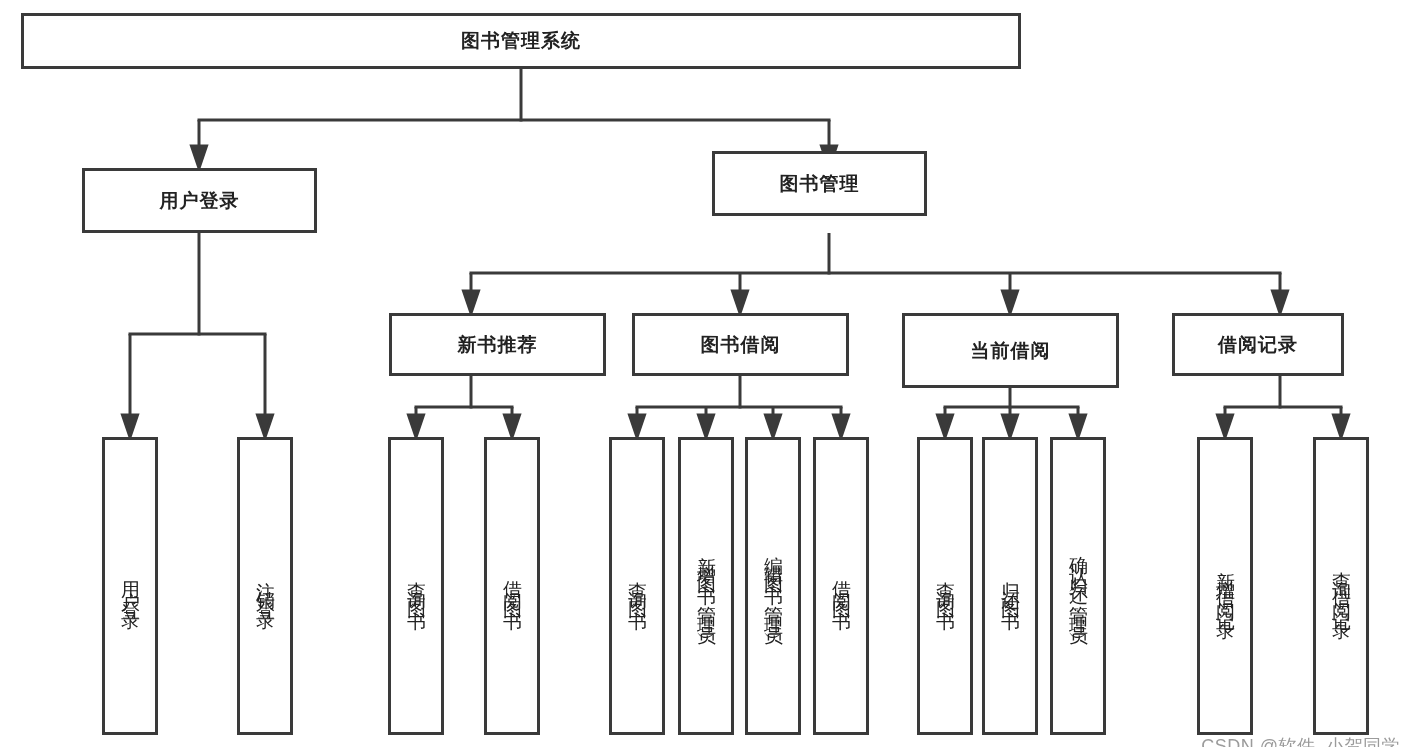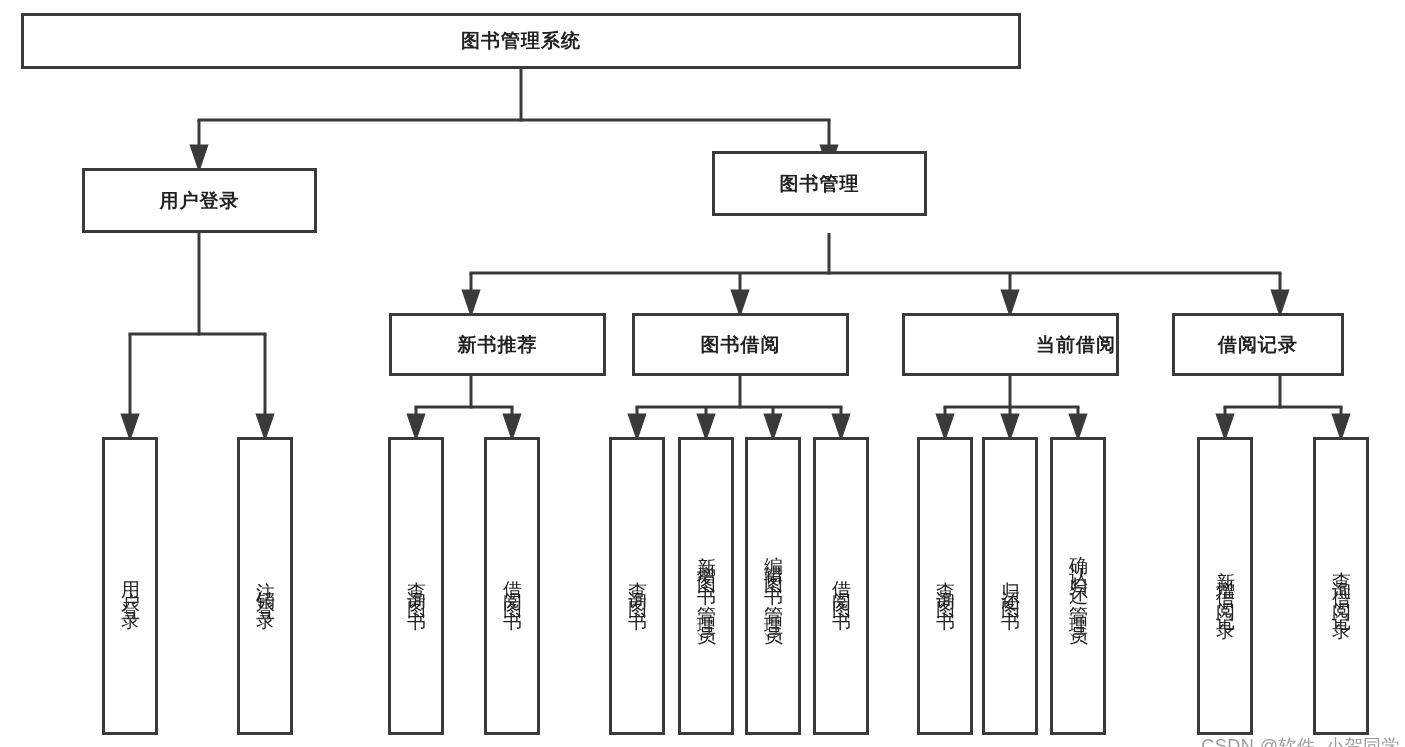--- a/index.html
+++ b/index.html
@@ -111,21 +111,21 @@
   <div class="node" style="left:712px;top:151px;width:215px;height:65px;">
     <span>图书管理</span>
   </div>
 
   <div class="node" style="left:363px;top:313px;width:217px;height:63px;margin-left:26px;">
     <span>新书推荐</span>
   </div>
   <div class="node" style="left:632px;top:313px;width:217px;height:63px;">
     <span>图书借阅</span>
   </div>
-  <div class="node" style="left:902px;top:313px;width:217px;height:63px;justify-content:flex-end;">
+  <div class="node" style="left:902px;top:313px;width:217px;height:75px;">
     <span>当前借阅</span>
   </div>
   <div class="node" style="left:1172px;top:313px;width:172px;height:63px;">
     <span>借阅记录</span>
   </div>
 
   <div class="leaf" style="left:102px;top:437px;width:56px;height:298px;">
     <span class="vtext">用户登录</span>
   </div>
   <div class="leaf" style="left:237px;top:437px;width:56px;height:298px;">

